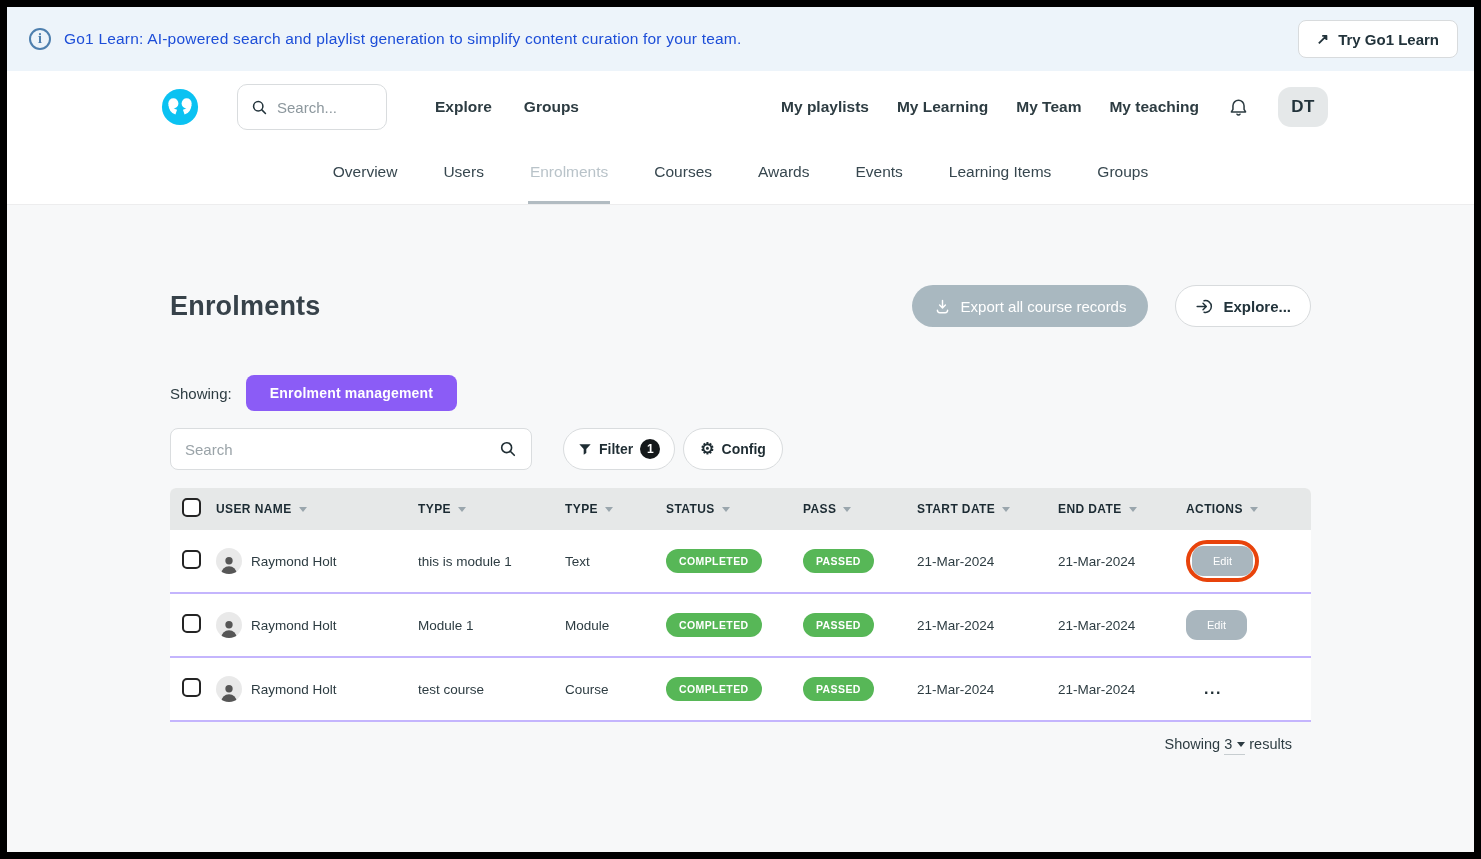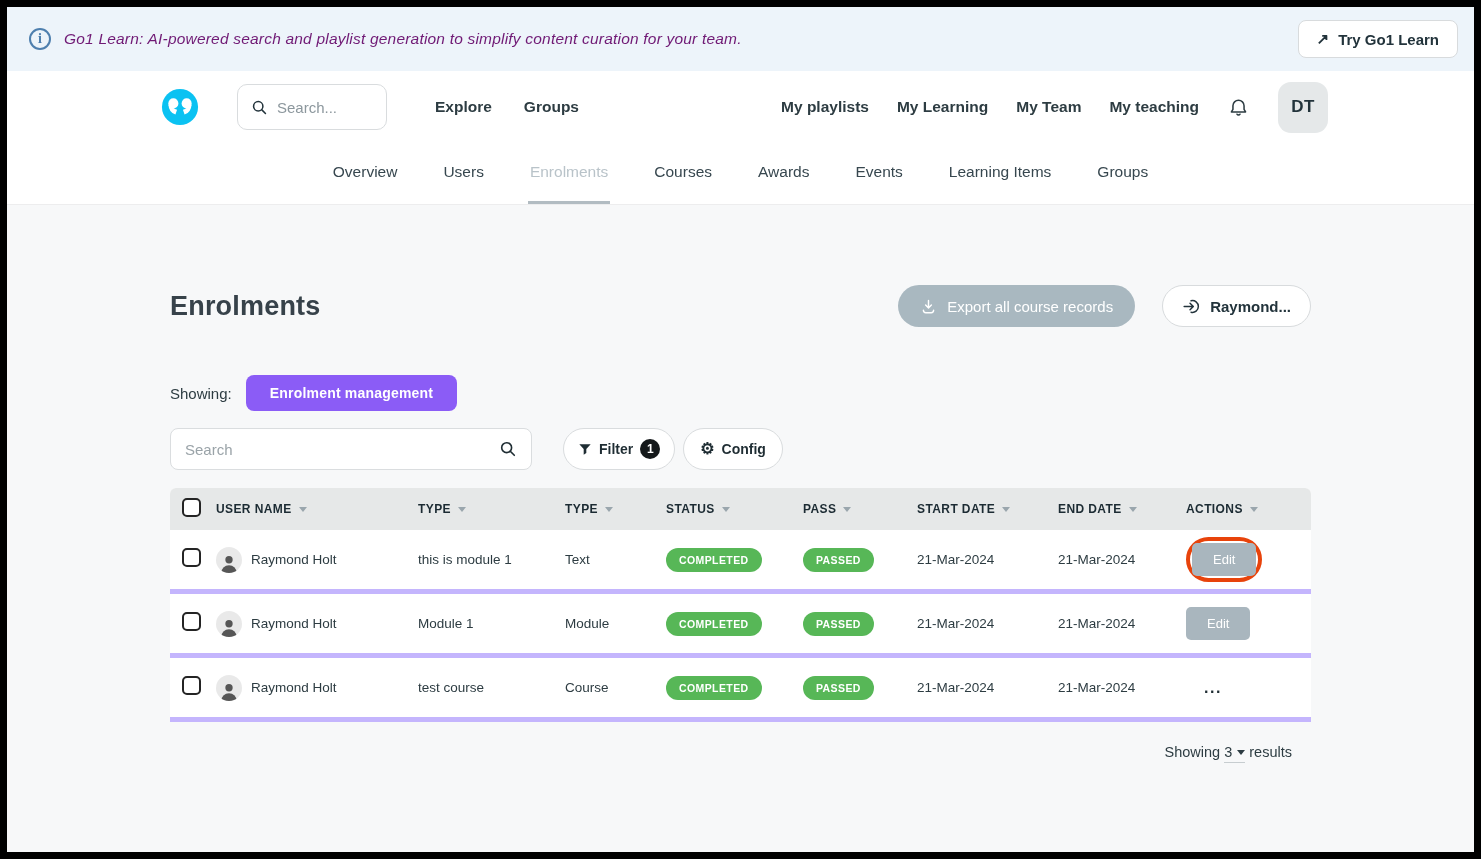--- a/index.html
+++ b/index.html
@@ -10,38 +10,38 @@
   }
   .frame { width: 1481px; height: 859px; background: #000; padding: 7px; }
   .page { width: 100%; height: 100%; background: #fff; overflow: hidden; display: flex; flex-direction: column; }
 
   
   .banner { height: 64px; background: #edf4fa; display: flex; align-items: center; padding: 0 16px 0 22px; flex: 0 0 auto; }
   .banner-left { display: flex; align-items: center; gap: 13px; }
   .info-icon { width: 22px; height: 22px; border: 2px solid #4e7fae; border-radius: 50%; color: #4e7fae;
     display: flex; align-items: center; justify-content: center; font-family: "Liberation Serif", serif;
     font-size: 14px; font-weight: 600; flex: 0 0 auto; }
-  .banner-msg { font-size: 15.5px; color: #701a75; letter-spacing: 0.2px; font-style: italic; }
+  .banner-msg { font-size: 15.5px; color: #1d4ed8; letter-spacing: 0.2px; }
   .banner-cta { margin-left: auto; height: 38px; background: #fff; border: 1px solid #d8dbdd; border-radius: 8px;
     display: flex; align-items: center; gap: 9px; padding: 0 18px; font-size: 15px; font-weight: 600;
     color: #22333b; cursor: pointer; font-family: inherit; }
   .ne-arrow { font-size: 15px; color: #22333b; }
 
   
   .hdr { height: 72px; background: #fff; display: flex; align-items: center; padding: 0 146px 0 154px; flex: 0 0 auto; }
   .logo { width: 38px; height: 38px; flex: 0 0 auto; }
   .hdr-search { margin-left: 38px; width: 150px; height: 46px; border: 1px solid #d9dcde; border-radius: 10px;
     display: flex; align-items: center; gap: 9px; padding: 12px 13px; background: #fff; }
   .hdr-search input { border: none; outline: none; width: 100%; font-size: 15px; color: #22333b; font-family: inherit; background: transparent; }
   .hdr-search input::placeholder { color: #8c979d; }
   .hdr-nav { display: flex; align-items: center; gap: 32px; margin-left: 48px; }
   .hdr-link { font-size: 15.5px; font-weight: 600; color: #2d3c42; text-decoration: none; cursor: pointer; }
   .hdr-right { margin-left: auto; display: flex; align-items: center; gap: 28px; }
   .bell-btn { background: none; border: none; cursor: pointer; display: flex; align-items: center; }
-  .avatar { width: 50px; height: 51px; border-radius: 13px; background: #e5e8e9; display: flex; align-items: center;
+  .avatar { width: 50px; height: 40px; border-radius: 13px; background: #e5e8e9; display: flex; align-items: center;
     justify-content: center; font-size: 17px; font-weight: 700; color: #22333b; cursor: pointer; letter-spacing: 0.3px; }
 
   
   .tabnav { height: 62px; background: #fff; border-bottom: 1px solid #ededee; display: flex; justify-content: center;
     gap: 42px; flex: 0 0 auto; }
   .tab { display: flex; align-items: center; height: 100%; padding: 0 2px; font-size: 15.5px; font-weight: 500;
     color: #37474f; border-bottom: 3px solid transparent; cursor: pointer; }
   .tab.active { color: #b9c3c9; border-bottom-color: #b2bcc2; }
 
   
@@ -76,36 +76,36 @@
     cursor: pointer; font-family: inherit; }
   .gear-glyph { font-size: 16px; line-height: 1; color: #1f2d33; }
 
   
   .table { margin-top: 18px; background: #fff; border-radius: 6px 6px 0 0; }
   .tgrid { display: grid; grid-template-columns: 46px 202px 147px 101px 137px 114px 141px 128px 1fr; align-items: center; }
   .thead { background: #e6e8e8; height: 42px; border-radius: 6px 6px 0 0; }
   .th { font-size: 12px; font-weight: 700; color: #1c2b33; letter-spacing: 0.4px; display: flex; align-items: center; cursor: pointer; }
   .sort-caret { width: 0; height: 0; border-left: 4px solid transparent; border-right: 4px solid transparent;
     border-top: 5px solid #9aa6ad; display: inline-block; margin-left: 7px; }
-  .trow { height: 64px; border-bottom: 5px solid #c4b5fd; background: #fff; }
+  .trow { height: 64px; border-bottom: 2px solid #c4b5fd; background: #fff; }
   .checkbox { width: 19px; height: 19px; border: 2px solid #242424; border-radius: 5px; background: #fff;
     margin-left: 12px; cursor: pointer; display: inline-block; }
   .usercell { display: flex; align-items: center; gap: 9px; }
   .avatar-circ { width: 26px; height: 26px; border-radius: 50%; background: #e9e9e9; overflow: hidden; display: flex;
     align-items: flex-end; justify-content: center; flex: 0 0 auto; }
   .cell { font-size: 13.5px; color: #2d3c42; }
   .badge { display: inline-block; background: #57b757; color: #fff; font-size: 10.5px; font-weight: 700;
     letter-spacing: 0.4px; border-radius: 999px; padding: 6px 13px; }
-  .btn-edit { background: #a9b6be; border: none; border-radius: 5px; color: #fff; font-size: 13px; padding: 9px 21px;
+  .btn-edit { background: #a9b6be; border: none; border-radius: 11px; color: #fff; font-size: 11px; padding: 9px 21px;
     cursor: pointer; font-family: inherit; }
   .ring { display: inline-block; border: 4px solid #e8430b; border-radius: 24px; padding: 2px; line-height: 0; }
   .ellipsis-menu { font-size: 16px; font-weight: 900; color: #1f2d33; letter-spacing: 1.5px; margin-left: 18px;
     cursor: pointer; line-height: 0.4; display: inline-block; }
 
-  .footer-row { margin-top: 22px; text-align: right; padding-right: 19px; font-size: 14.5px; color: #2d3c42; }
+  .footer-row { margin-top: 14px; text-align: right; padding-right: 19px; font-size: 14.5px; color: #2d3c42; }
   .count-select { display: inline-flex; align-items: center; gap: 5px; border-bottom: 1px solid #c7cdd0;
     padding-bottom: 2px; cursor: pointer; }
   .caret-dn { width: 0; height: 0; border-left: 4px solid transparent; border-right: 4px solid transparent;
     border-top: 5px solid #2d3c42; display: inline-block; }
 
   svg { display: block; }
 </style>
 </head>
 <body>
 
@@ -191,21 +191,21 @@
             </span>
             <span>Export all course records</span>
           </button>
           <button class="btn-import">
             <span>
               <svg viewBox="0 0 22 22" width="19" height="19" fill="none" stroke="#22333b" stroke-width="1.7" stroke-linecap="round" stroke-linejoin="round">
                 <path d="M10.5 4.4 a6.8 6.8 0 1 1 0 13.2"></path>
                 <path d="M2.5 11 h10.5 M9.3 7.2 l3.8 3.8 -3.8 3.8"></path>
               </svg>
             </span>
-            <span>Raymond...</span>
+            <span>Explore...</span>
           </button>
         </div>
       </div>
 
       <div class="showing-row">
         <span class="showing-label">Showing:</span>
         <span class="chip">Enrolment management</span>
       </div>
 
       <div class="toolbar-row">

